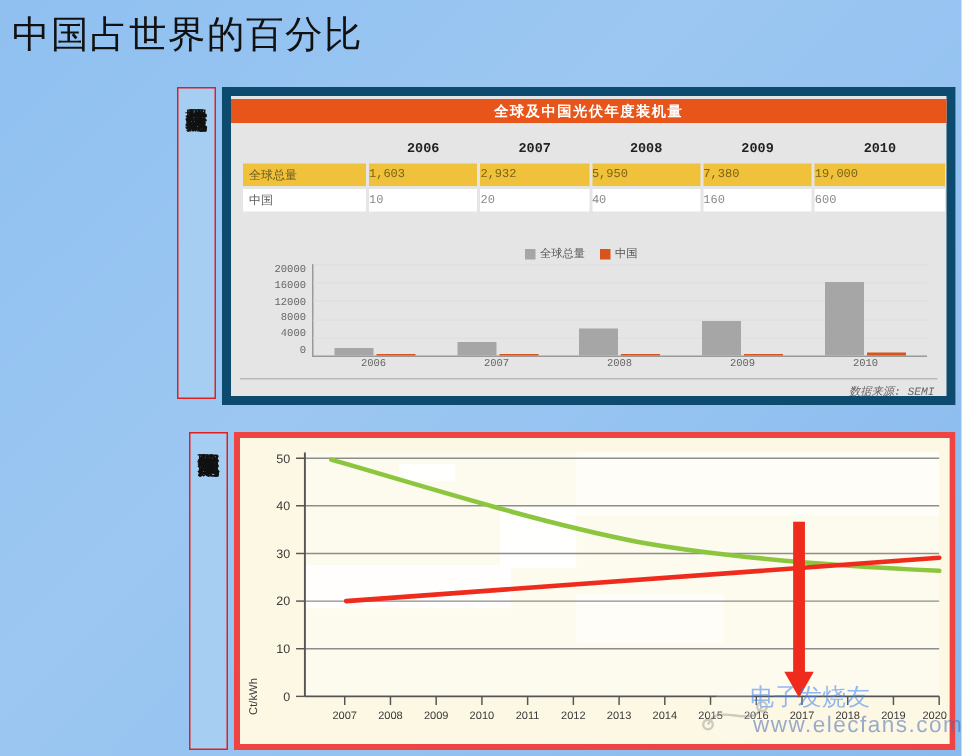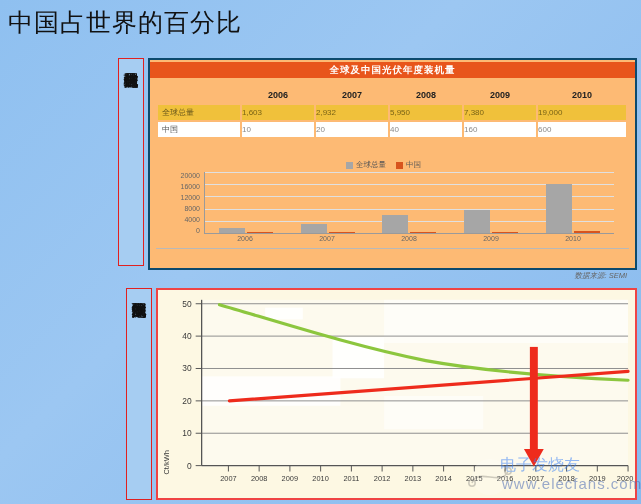--- a/index.html
+++ b/index.html
@@ -32,21 +32,21 @@
     font-size:15px;line-height:16px;color:#111;
     font-family:"DejaVu Sans","Liberation Sans",sans-serif;
     letter-spacing:0px;
   }
   #vlabel-top{left:118px;top:58px;height:208px;}
   #vlabel-bottom{left:126px;top:288px;height:212px;}
 
   
   #top-panel{
     position:absolute;left:148px;top:58px;width:489px;height:212px;
-    background:#fdba74;border:2px solid #0c4a6e;box-sizing:border-box;
+    background:#e5e5e5;border:6px solid #0c4a6e;box-sizing:border-box;font-family:Liberation Mono, monospace;
   }
   #tbl-header{
     position:absolute;left:0;top:2px;width:100%;height:16px;
     background:#e8551b;color:#fff;font-size:9.5px;font-weight:bold;
     display:flex;align-items:center;justify-content:center;
     letter-spacing:1px;
   }
   table.data{
     position:absolute;left:6px;top:26px;width:472px;
     border-collapse:separate;border-spacing:2px 2px;
@@ -92,27 +92,26 @@
     position:absolute;left:36px;right:4px;top:63px;display:flex;
     font-size:7px;color:#666;
   }
   .xlabels div{flex:1;text-align:center;}
   #src-line{
     position:absolute;left:6px;right:6px;top:188px;border-top:1px solid #b9b9b9;
   }
   #source{
     position:absolute;right:8px;top:192px;font-size:7.5px;color:#666;
     font-style:italic;
-    margin-top:19px;
   }
 
   
   #bottom-panel{
     position:absolute;left:156px;top:288px;width:481px;height:212px;
-    background:#fdf8e3;border:2px solid #ef4444;box-sizing:border-box;
+    background:#fdf8e3;border:4px solid #ef4444;box-sizing:border-box;
   }
   #line-svg{position:absolute;left:0;top:0;width:100%;height:100%;}
   .axis-txt{font-size:7.5px;fill:#3b3b3b;font-family:"Liberation Sans",sans-serif;}
   .axis-txt-y{font-size:8.5px;fill:#3b3b3b;font-family:"Liberation Sans",sans-serif;}
   #ylab-unit{
     position:absolute;left:4px;top:160px;font-size:7.5px;color:#3b3b3b;
     writing-mode:vertical-rl;transform:rotate(180deg);
   }
   #watermark{
     position:absolute;left:460px;top:455px;width:175px;height:45px;

